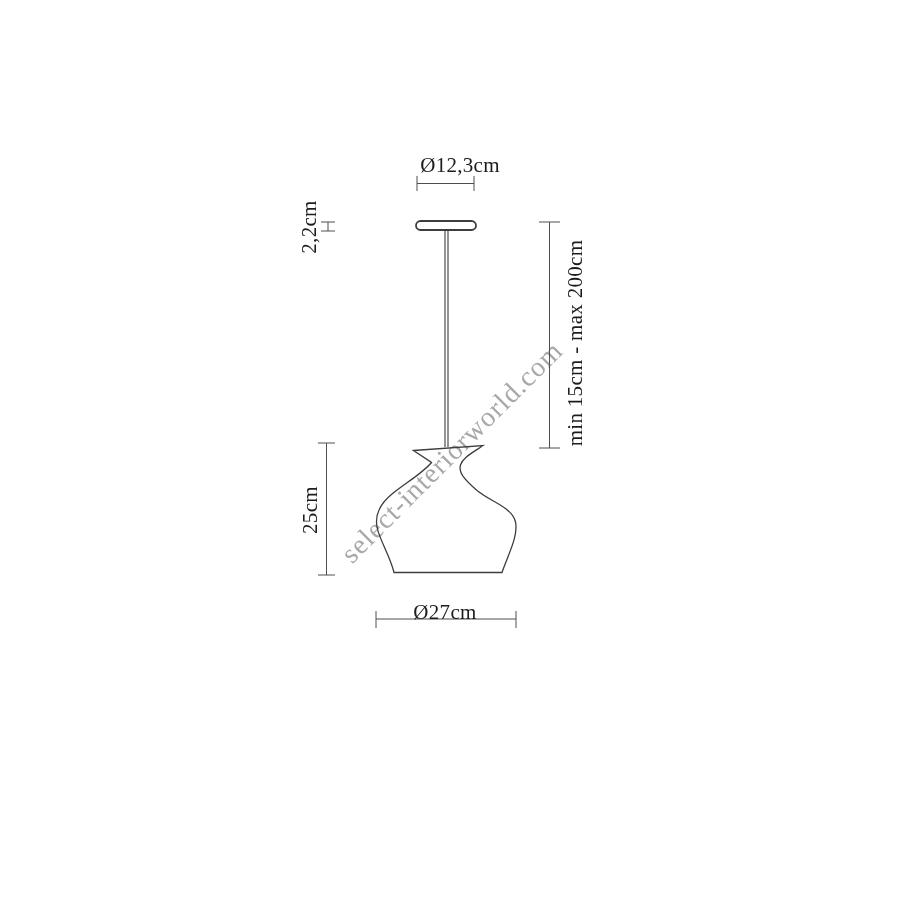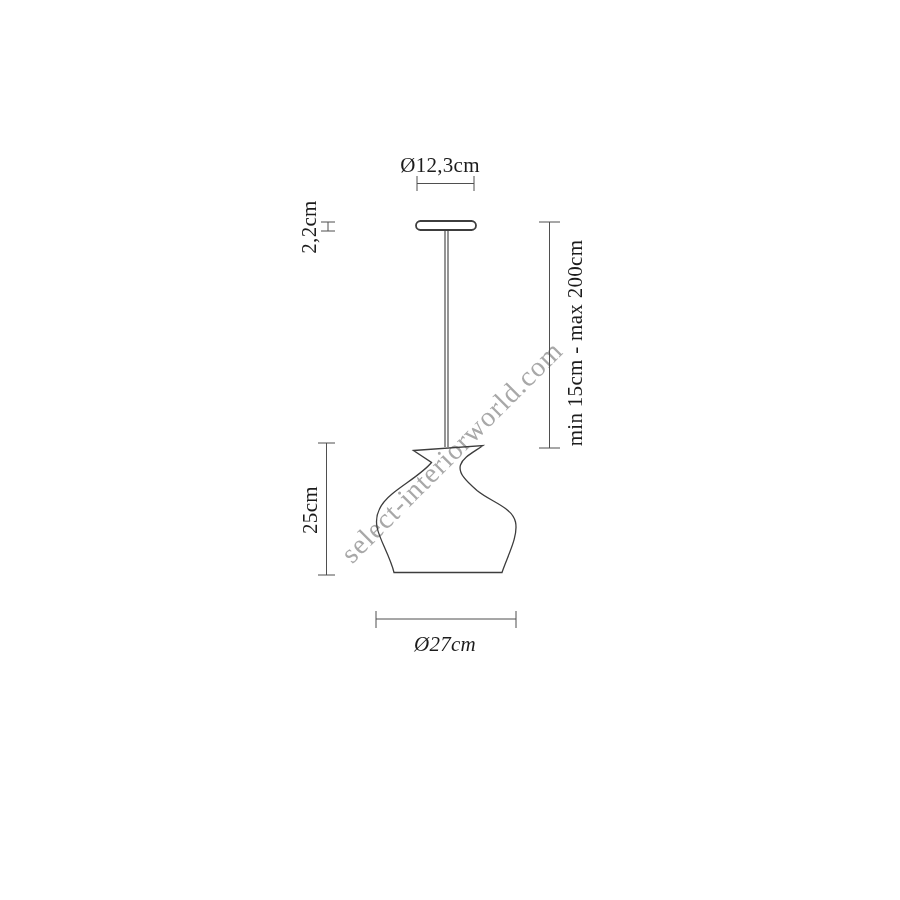--- a/index.html
+++ b/index.html
@@ -99,23 +99,23 @@
              C 458 473, 466 481, 477 490.5
              C 491 502, 512 507, 515.5 522
              C 518.5 536, 508 555, 502 572.5
              L 394 572.5
              C 390 556, 379.5 540, 377 527
              C 374.5 513, 381 503, 392 494
              C 404 484, 423 473, 431.5 462.5
              Z" fill="none" stroke="#3d3d3d" stroke-width="1.3" stroke-linejoin="miter"></path>
   </svg>
 
-  <div class="dim-label" style="left:440px; top:165px;">Ø12,3cm</div>
+  <div class="dim-label" style="left:460px; top:165px;">Ø12,3cm</div>
 
   <div class="dim-label vertical" style="left:309px; top:227px;">2,2cm</div>
 
   <div class="dim-label vertical" style="left:575px; top:343px;">min 15cm - max 200cm</div>
 
   <div class="dim-label vertical" style="left:310px; top:510px;">25cm</div>
 
-  <div class="dim-label" style="left:445px; top:644px;font-style:italic;">Ø27cm</div>
+  <div class="dim-label" style="left:445px; top:612px;">Ø27cm</div>
 
 </div>
 
 </body></html>

